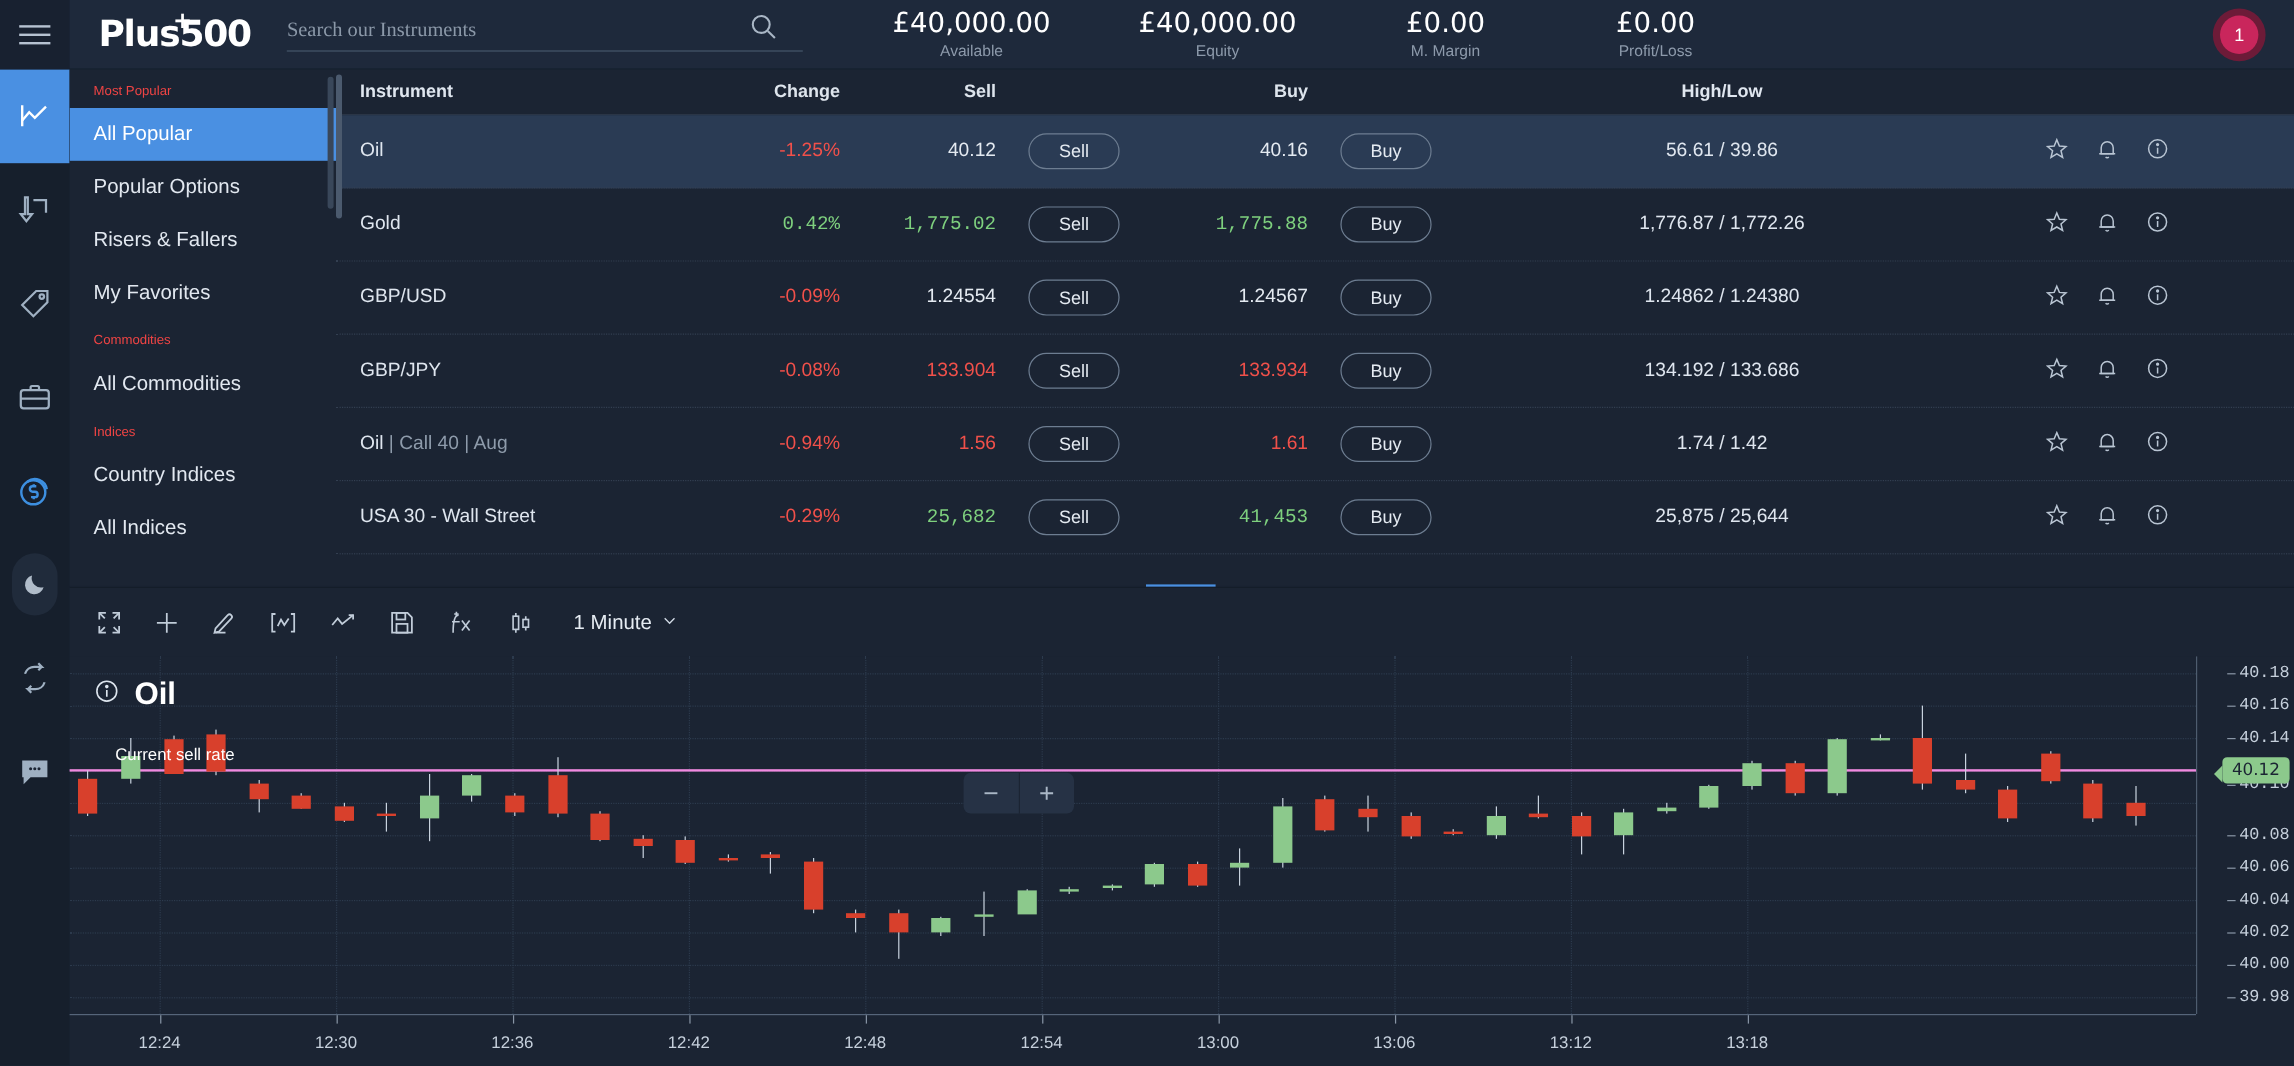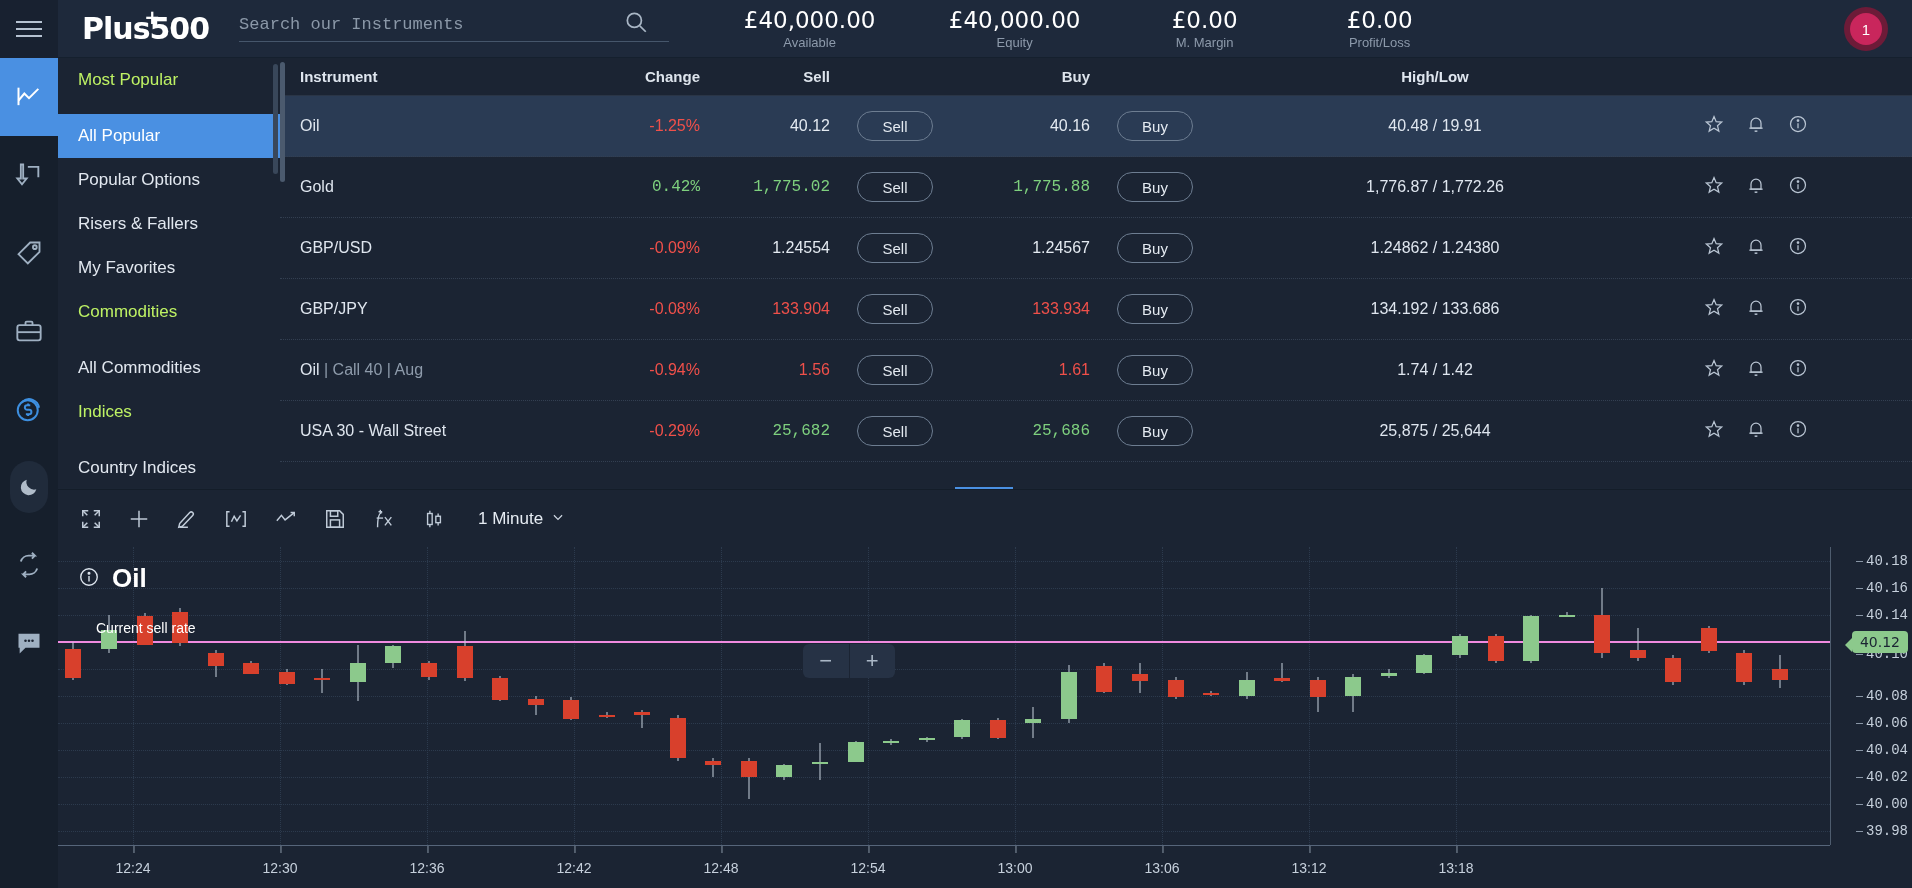--- a/index.html
+++ b/index.html
@@ -21,21 +21,21 @@
     align-items:center; justify-content:center; gap:5px; cursor:pointer;
     background:#182130; height:58px; }
   .hamburger span { display:block; width:26px; height:2px; background:#b6c2d1; }
   .logo { margin-left:24px; font-size:30px; font-weight:bold; letter-spacing:-1px;
     color:#ffffff; position:relative; font-family:"DejaVu Sans", sans-serif; }
   .logo .plusmark { position:absolute; top:-5px; right:50px; font-size:19px; font-weight:bold;}
   .searchwrap { margin-left:30px; width:430px; position:relative;
     border-bottom:1px solid #4a5costs; border-bottom:1px solid #46566b; padding-bottom:7px; }
   .searchwrap input {
     width:390px; background:transparent; border:none; outline:none;
-    color:#d7dee7; font-size:17px; font-family:Liberation Mono, monospace;
+    color:#d7dee7; font-size:17px; font-family:Liberation Serif, serif;
   }
   .searchwrap input::placeholder { color:#8b98a8; }
   .search-icon { position:absolute; right:20px; top:-6px; }
   .balances { display:flex; align-items:center; margin-left:38px; }
   .bal { width:175px; text-align:center; }
   .bal .amt { font-size:23px; color:#ffffff; letter-spacing:0px;
     font-family:"DejaVu Sans", sans-serif; }
   .bal .lbl { font-size:13px; color:#8d9aab; margin-top:2px; }
   .bal.wide { width:205px; }
   .avatar-wrap { position:absolute; right:24px; top:7px; width:44px; height:44px;
@@ -52,21 +52,21 @@
     justify-content:center; cursor:pointer; color:#9fb0c2; }
   .rail-item.active { background:#4a90e2; color:#ffffff; }
   .rail-item.accent { color:#3d8fe0; }
   .rail-item.moon { }
   .moon-pill { width:38px; height:52px; border-radius:19px; background:#202b3b;
     display:flex; align-items:center; justify-content:center; }
 
   
   .sidebar { position:absolute; left:58px; top:58px; width:222px; height:430px;
     background:#1b2433; overflow:hidden; }
-  .side-group { font-size:17px; color:#bef264; padding:12px 0 24px 20px; }
+  .side-group { font-size:11px; color:#ef4444; padding:12px 0 8px 20px; }
   .side-item { height:44px; line-height:44px; padding-left:20px; font-size:17px;
     color:#e2e8f0; cursor:pointer; }
   .side-item.active { background:#4a90e2; color:#ffffff; }
   .side-scroll { position:absolute; right:2px; top:6px; width:5px; height:110px;
     background:#39475a; border-radius:3px; }
 
   
   .table { position:absolute; left:280px; top:58px; width:1632px; height:430px;
     background:#1b2433; }
   .thead { display:flex; height:38px; align-items:center; font-size:15px;
@@ -285,21 +285,21 @@
           <div class="c-inst">Oil</div>
           <div class="c-change down">-1.25%</div>
           <div class="c-sell neutral">40.12</div>
           <div class="c-sellbtn">
             <button class="pill">Sell</button>
           </div>
           <div class="c-buy neutral">40.16</div>
           <div class="c-buybtn">
             <button class="pill">Buy</button>
           </div>
-          <div class="c-hl">40.48 / 19.91</div>
+          <div class="c-hl">56.61 / 39.86</div>
           <div class="c-acts">
             <span><svg width="20" height="20" viewBox="0 0 24 24" fill="none" stroke="currentColor" stroke-width="1.5">
                 <polygon points="12,3 14.6,9.2 21.2,9.7 16.2,14 17.8,20.5 12,17 6.2,20.5 7.8,14 2.8,9.7 9.4,9.2"></polygon>
               </svg></span>
             <span><svg width="20" height="20" viewBox="0 0 24 24" fill="none" stroke="currentColor" stroke-width="1.5">
                 <path d="M6 17 V11 a6 6 0 0112 0 v6 z"></path>
                 <path d="M4 17 H20"></path>
                 <path d="M10.5 20 a1.7 1.7 0 003 0"></path>
               </svg></span>
             <span><svg width="20" height="20" viewBox="0 0 24 24" fill="none" stroke="currentColor" stroke-width="1.5">
@@ -421,21 +421,21 @@
               </svg></span>
           </div>
         </div>
         <div class="trow">
           <div class="c-inst">USA 30 - Wall Street</div>
           <div class="c-change down">-0.29%</div>
           <div class="c-sell up">25,682</div>
           <div class="c-sellbtn">
             <button class="pill">Sell</button>
           </div>
-          <div class="c-buy up">25,686</div>
+          <div class="c-buy up">41,453</div>
           <div class="c-buybtn">
             <button class="pill">Buy</button>
           </div>
           <div class="c-hl">25,875 / 25,644</div>
           <div class="c-acts">
             <span><svg width="20" height="20" viewBox="0 0 24 24" fill="none" stroke="currentColor" stroke-width="1.5">
                 <polygon points="12,3 14.6,9.2 21.2,9.7 16.2,14 17.8,20.5 12,17 6.2,20.5 7.8,14 2.8,9.7 9.4,9.2"></polygon>
               </svg></span>
             <span><svg width="20" height="20" viewBox="0 0 24 24" fill="none" stroke="currentColor" stroke-width="1.5">
                 <path d="M6 17 V11 a6 6 0 0112 0 v6 z"></path>

